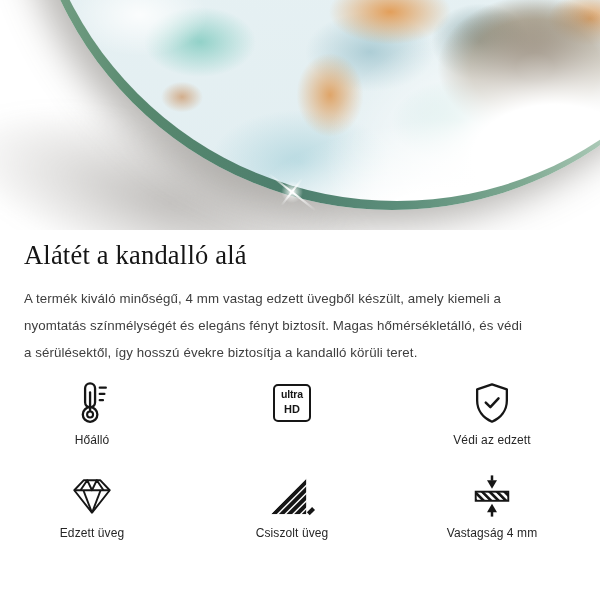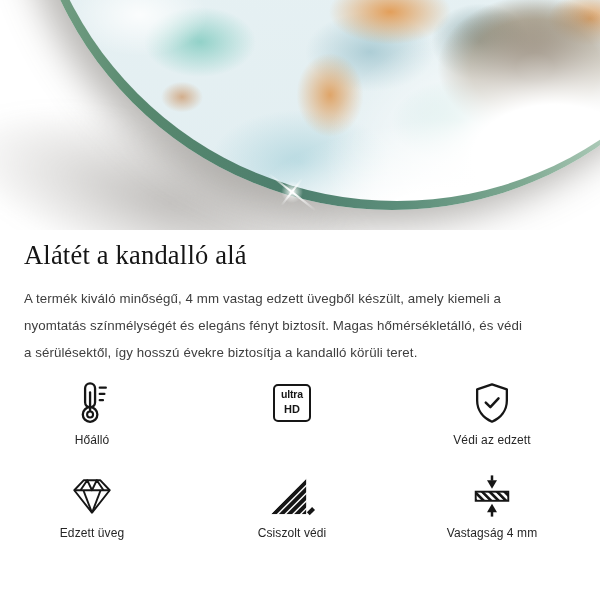--- a/index.html
+++ b/index.html
@@ -174,21 +174,21 @@
             <g clip-path="url(#clip-tri)" stroke="#161616" stroke-width="4.2">
               <line x1="3" y1="45" x2="44" y2="4"></line>
               <line x1="11" y1="45" x2="52" y2="4"></line>
               <line x1="19" y1="45" x2="60" y2="4"></line>
               <line x1="27" y1="45" x2="68" y2="4"></line>
               <line x1="35" y1="45" x2="76" y2="4"></line>
             </g>
             <line x1="41" y1="42.5" x2="46.5" y2="37" stroke="#161616" stroke-width="4.2"></line>
           </svg>
         </div>
-        <div class="flabel">Csiszolt védi</div>
+        <div class="flabel">Csiszolt üveg</div>
       </div>
 
       <div class="feature">
         <div class="ficon">
           <svg width="46" height="46" viewBox="0 0 48 48" fill="none">
             <defs>
               <pattern id="hatch-th" width="5.5" height="5.5" patternUnits="userSpaceOnUse" patternTransform="rotate(-45)">
                 <rect width="2.8" height="5.5" fill="#161616"></rect>
               </pattern>
             </defs>

